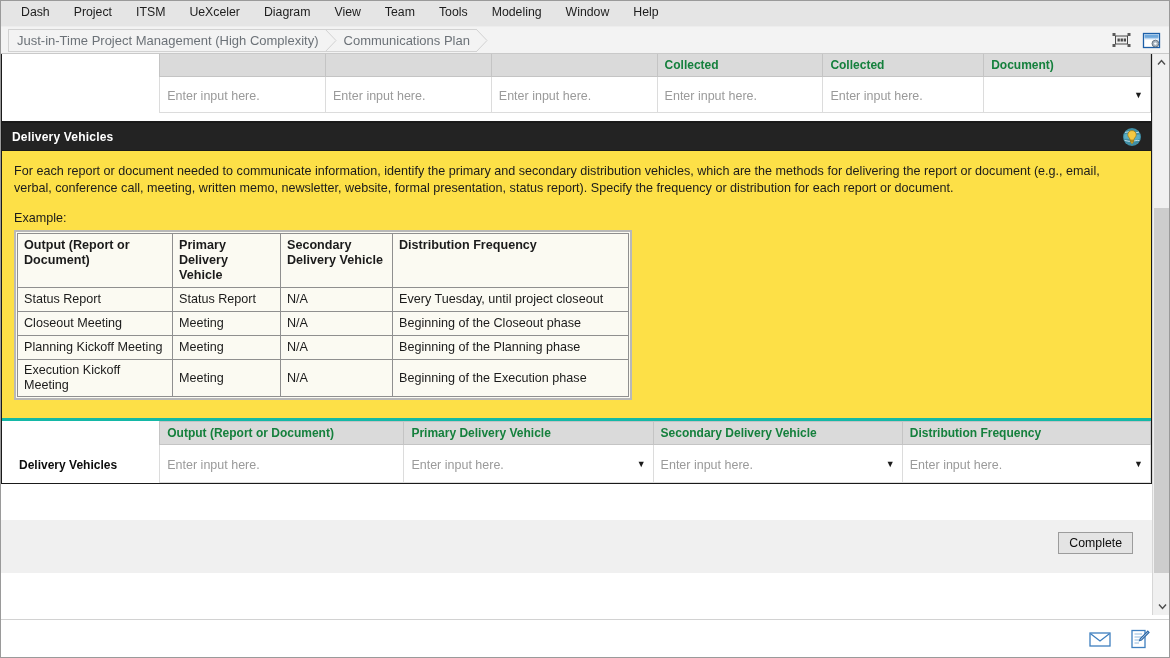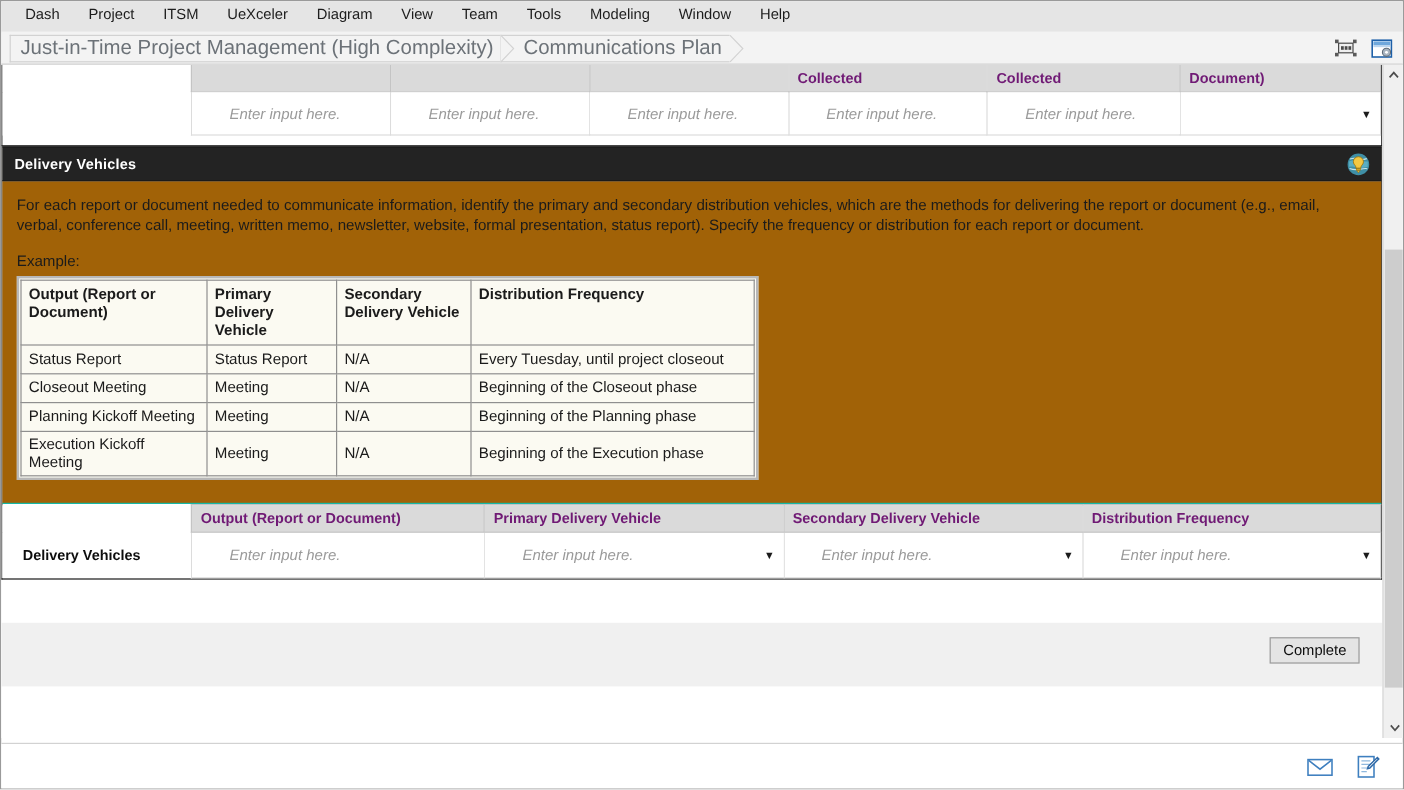--- a/index.html
+++ b/index.html
@@ -87,23 +87,23 @@
     height: 27px;
     background: #f3f3f3;
     display: flex;
     align-items: center;
     padding-left: 7px;
     border-bottom: 1px solid #c9c9c9;
   }
   .crumb {
     position: relative;
     height: 23px;
-    display: flex; 
+    display: flex; align-items: center;
     padding: 0 6px 0 8px;
-    font-size: 17px;
+    font-size: 13px;
     color: #6c7278;
     border: 1px solid #d2d2d2;
     border-right: none;
     background: #f3f3f3;
     white-space: nowrap;
   }
   .crumb:first-child { border-left: 1px solid #d2d2d2; }
   .crumb .arrow {
     position: absolute;
     right: -12px; top: -1px;
@@ -167,41 +167,39 @@
     width: 100%;
     border-collapse: collapse;
     table-layout: fixed;
   }
   .ftable th {
     background: #dadada;
     border: 1px solid #c4c4c4;
     border-top: none;
     font-size: 12px;
     font-weight: bold;
-    color: #701a75;
+    color: #15803d;
     text-align: left;
     padding: 4px 7px;
     height: 22px;
     vertical-align: middle;
     white-space: nowrap;
     overflow: hidden;
   }
   .ftable td {
     background: #ffffff;
     border: 1px solid #dcdcdc;
     height: 36px;
     padding: 0 7px;
     vertical-align: middle;
     position: relative;
   }
   .ftable td .ph {
     font-size: 12.5px;
-    font-style: italic;
     color: #9a9a9a;
-    margin-left: 24px;
   }
   .ftable td .caret {
     position: absolute;
     right: 7px; top: 50%;
     transform: translateY(-50%);
     font-size: 9px;
     color: #1b1b1b;
   }
   .rowlabel-cell {
     border: none !important;
@@ -235,23 +233,23 @@
     font-weight: bold;
     padding-left: 10px;
     letter-spacing: .2px;
   }
   .hint-icon {
     position: absolute;
     right: 9px; top: 4px;
     width: 20px; height: 20px;
   }
   .section-body {
-    background: #a16207;
+    background: #fde047;
     padding: 12px 12px 14px 12px;
-    border-bottom: 1px solid #14b8a6;
+    border-bottom: 3px solid #14b8a6;
   }
   .desc {
     font-size: 12.6px;
     color: #1b1b1b;
     line-height: 17px;
     max-width: 1100px;
     margin: 0 0 14px 0;
   }
   .example-label {
     font-size: 12.6px;

